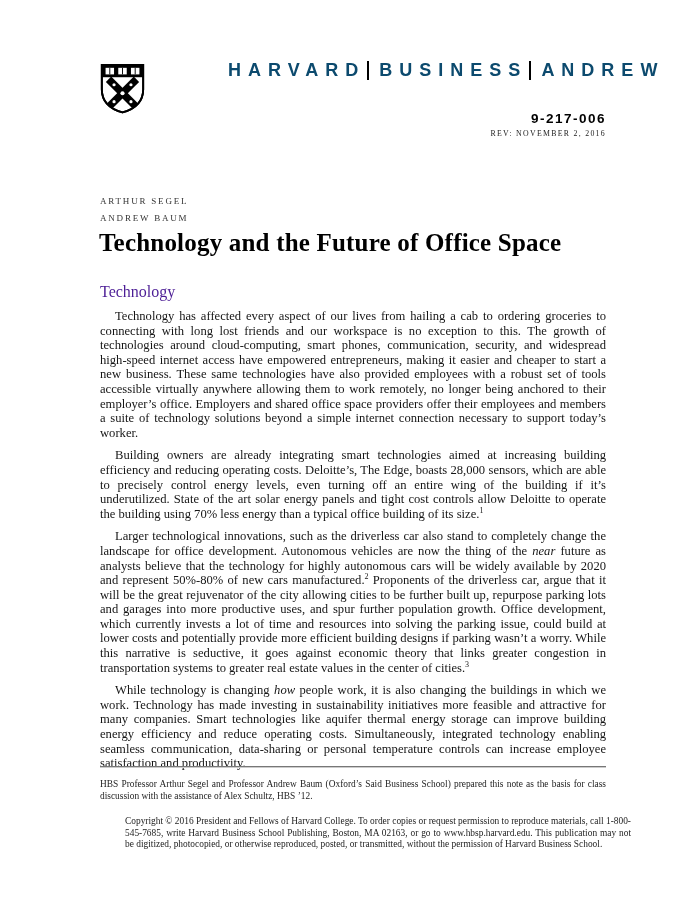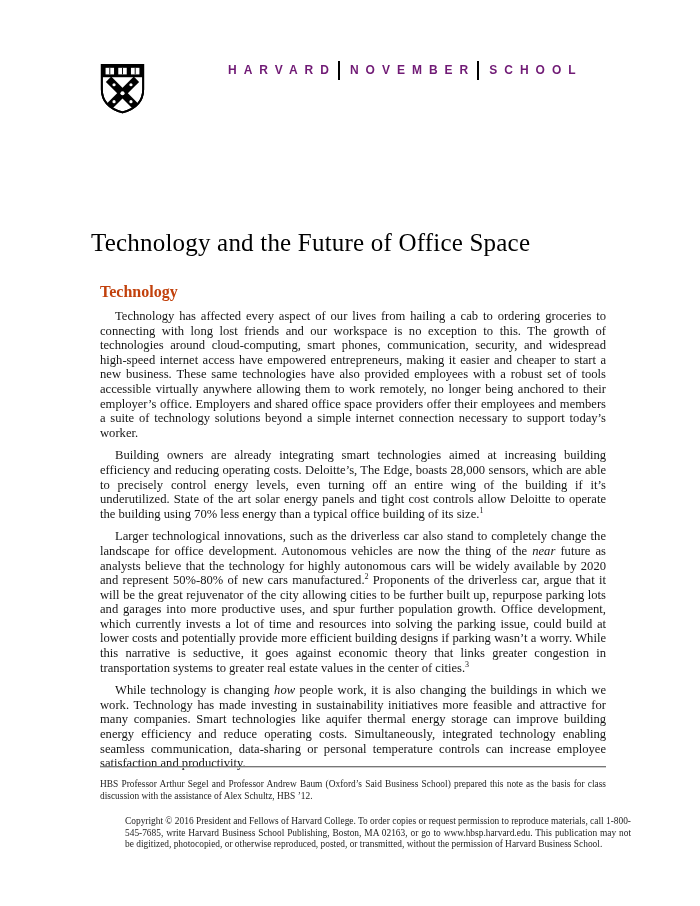--- a/index.html
+++ b/index.html
@@ -25,23 +25,23 @@
   }
   .wordmark {
     position: absolute;
     left: 228px;
     top: 60px;
     height: 20px;
     display: flex;
     align-items: center;
     font-family: "Liberation Sans", sans-serif;
     font-weight: 700;
-    font-size: 12px;
+    font-size: 18px;
     letter-spacing: 7px;
-    color: #701a75;
+    color: #0c4a6e;
     white-space: nowrap;
   }
   .wordmark .bar {
     display: inline-block;
     width: 2px;
     height: 19px;
     background: #000;
     margin: 0 10px 0 2px;
   }
 
@@ -74,35 +74,35 @@
     top: 193px;
     font-size: 9px;
     letter-spacing: 1.8px;
     color: #333;
     line-height: 16.5px;
   }
 
   
   .title {
     position: absolute;
-    left: 91px;
+    left: 99px;
     top: 229px;
     width: 520px;
     font-size: 25px;
-    font-weight: 400;
+    font-weight: 700;
     color: #000;
     letter-spacing: 0.2px;
   }
   .section-heading {
     position: absolute;
     left: 100px;
     top: 283px;
     font-size: 16px;
-    font-weight: 700;
-    color: #c2410c;
+    font-weight: 400;
+    color: #4c1d95;
   }
 
   
   .bodytext {
     position: absolute;
     left: 100px;
     top: 309px;
     width: 506px;
   }
   .bodytext p {
@@ -183,26 +183,34 @@
         <circle cx="16" cy="42" r="1.7" fill="#fff"></circle>
         <circle cx="34" cy="42" r="1.7" fill="#fff"></circle>
       </g>
     </g>
     <path d="M3 3 H47 V29 C47 42 39 49.5 25 53.5 C11 49.5 3 42 3 29 Z" fill="none" stroke="#000" stroke-width="2"></path>
   </svg>
 
   <div class="wordmark">
     <span>HARVARD</span>
     <span class="bar"></span>
-    <span>NOVEMBER</span>
+    <span>BUSINESS</span>
     <span class="bar"></span>
-    <span>SCHOOL</span>
+    <span>ANDREW</span>
   </div>
 
-
+  <div class="docnum">
+    <div class="num">9-217-006</div>
+    <div class="rev">REV: NOVEMBER 2, 2016</div>
+  </div>
+
+  <div class="authors">
+    <div>ARTHUR SEGEL</div>
+    <div>ANDREW BAUM</div>
+  </div>
 
   <h1 class="title">Technology and the Future of Office Space</h1>
 
   <h2 class="section-heading">Technology</h2>
 
   <div class="bodytext">
       <p><span>Technology has affected every aspect of our lives from hailing a cab to ordering groceries to connecting with long lost friends and our workspace is no exception to this. The growth of technologies around cloud-computing, smart phones, communication, security, and widespread high-speed internet access have empowered entrepreneurs, making it easier and cheaper to start a new business. These same technologies have also provided employees with a robust set of tools accessible virtually anywhere allowing them to work remotely, no longer being anchored to their employer’s office. Employers and shared office space providers offer their employees and members a suite of technology solutions beyond a simple internet connection necessary to support today’s worker.</span></p>
       <p><span>Building owners are already integrating smart technologies aimed at increasing building efficiency and reducing operating costs. Deloitte’s, The Edge, boasts 28,000 sensors, which are able to precisely control energy levels, even turning off an entire wing of the building if it’s underutilized. State of the art solar energy panels and tight cost controls allow Deloitte to operate the building using 70% less energy than a typical office building of its size.</span><sup>1</sup></p>
       <p><span>Larger technological innovations, such as the driverless car also stand to completely change the landscape for office development. Autonomous vehicles are now the thing of the </span><span class="it">near</span><span> future as analysts believe that the technology for highly autonomous cars will be widely available by 2020 and represent 50%-80% of new cars manufactured.</span><sup>2</sup><span> Proponents of the driverless car, argue that it will be the great rejuvenator of the city allowing cities to be further built up, repurpose parking lots and garages into more productive uses, and spur further population growth. Office development, which currently invests a lot of time and resources into solving the parking issue, could build at lower costs and potentially provide more efficient building designs if parking wasn’t a worry. While this narrative is seductive, it goes against economic theory that links greater congestion in transportation systems to greater real estate values in the center of cities.</span><sup>3</sup></p>
       <p><span>While technology is changing </span><span class="it">how</span><span> people work, it is also changing the buildings in which we work. Technology has made investing in sustainability initiatives more feasible and attractive for many companies. Smart technologies like aquifer thermal energy storage can improve building energy efficiency and reduce operating costs. Simultaneously, integrated technology enabling seamless communication, data-sharing or personal temperature controls can increase employee satisfaction and productivity.</span></p>

